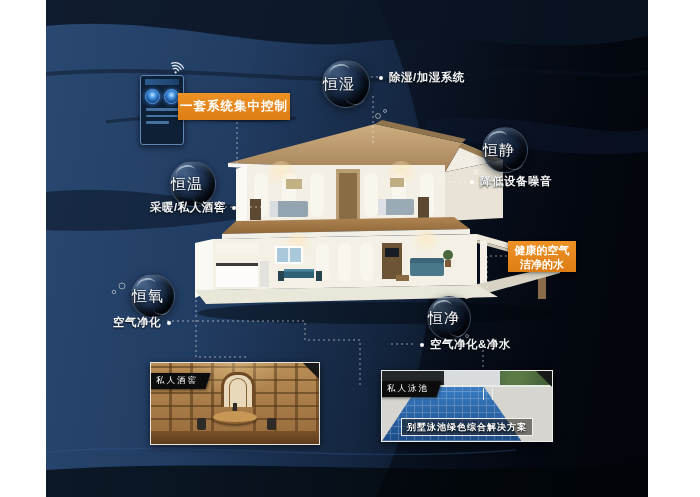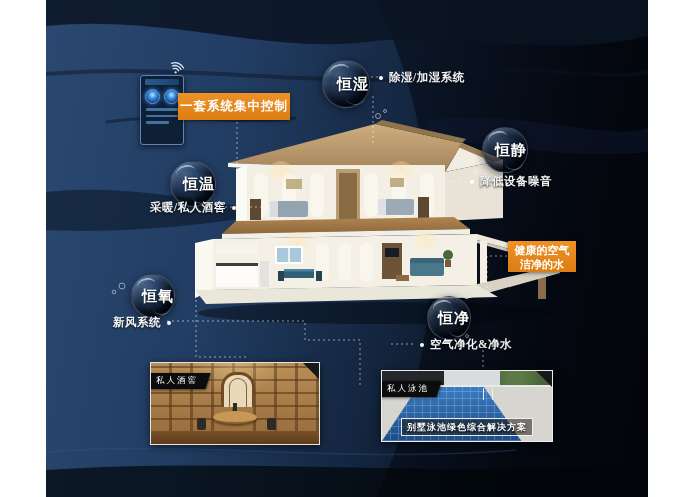--- a/index.html
+++ b/index.html
@@ -4,40 +4,40 @@
 <style>
   html,body{margin:0;padding:0;background:#ffffff;}
   .page{position:relative;width:700px;height:497px;background:#ffffff;overflow:hidden;
         font-family:"Liberation Sans", sans-serif;}
   .stage{position:absolute;left:46px;top:0;width:602px;height:497px;overflow:hidden;
          background:linear-gradient(100deg,#2a4871 0%,#223d63 30%,#13243d 58%,#060b15 82%,#03060b 100%);}
   .stage svg{display:block;}
   .abs{position:absolute;}
 
   
-  .bubble{position:absolute;border-radius:50%;display:flex;align-items:center;justify-content:flex-end;
-    color:#fff;font-weight:bold;font-size:15px;letter-spacing:1px;
+  .bubble{position:absolute;border-radius:50%;display:flex;align-items:center;justify-content:flex-start;
+    color:#fff;font-weight:normal;font-size:15px;letter-spacing:1px;
     text-shadow:0 1px 3px rgba(0,0,0,.9);
     background:radial-gradient(circle at 32% 28%, rgba(120,150,185,.38) 0%, rgba(35,55,85,.55) 35%, rgba(6,12,24,.92) 72%, rgba(3,7,15,.95) 100%);
     box-shadow:inset -3px -5px 8px rgba(0,0,0,.7), inset 2px 3px 5px rgba(190,215,240,.3), 0 2px 8px rgba(0,0,0,.5);
     border:1px solid rgba(150,180,215,.3);}
   .bubble::before{content:"";position:absolute;top:6%;left:12%;width:46%;height:32%;border-radius:50%;
     border-top:2px solid rgba(230,240,250,.55);transform:rotate(-14deg);}
   .bubble::after{content:"";position:absolute;bottom:5%;right:9%;width:42%;height:30%;border-radius:50%;
     border-bottom:1.5px solid rgba(200,220,240,.35);}
   .b1{left:276px;top:60px;width:46px;height:46px;}
   .b2{left:436px;top:127px;width:44px;height:44px;}
   .b3{left:124px;top:161px;width:44px;height:44px;}
   .b4{left:85px;top:274px;width:42px;height:42px;}
   .b5{left:381px;top:296px;width:42px;height:42px;}
 
   
   .note{position:absolute;display:flex;align-items:center;gap:6px;color:#f3f4f5;
         font-size:11.5px;letter-spacing:.5px;white-space:nowrap;
-        text-shadow:0 1px 2px rgba(0,0,0,.85);font-weight:bold;font-family:Liberation Serif, serif;}
+        text-shadow:0 1px 2px rgba(0,0,0,.85);font-weight:bold;}
   .note .dot{width:4px;height:4px;border-radius:50%;background:#fff;flex:0 0 auto;}
   .note.rev{flex-direction:row-reverse;}
   .n1{left:333px;top:70px;}
   .n2{left:424px;top:174px;}
   .n3{left:104px;top:200px;}
   .n4{left:67px;top:315px;}
   .n5{left:374px;top:337px;}
 
   
   .obox{position:absolute;background:linear-gradient(#ee9225,#dd7d15);color:#fff;font-weight:bold;
@@ -283,21 +283,21 @@
     <div class="note n2">
       <span class="dot"></span>
       <span>降低设备噪音</span>
       </div>
     <div class="note n3 rev">
       <span class="dot"></span>
       <span>采暖/私人酒窖</span>
       </div>
     <div class="note n4 rev">
       <span class="dot"></span>
-      <span>新风系统</span>
+      <span>空气净化</span>
       </div>
     <div class="note n5">
       <span class="dot"></span>
       <span>空气净化&amp;净水</span>
       </div>
 
     <div class="card card-wine">
       <div class="wine-grid"></div>
       <div class="wine-glow"></div>
       <div class="wine-arch"></div>

